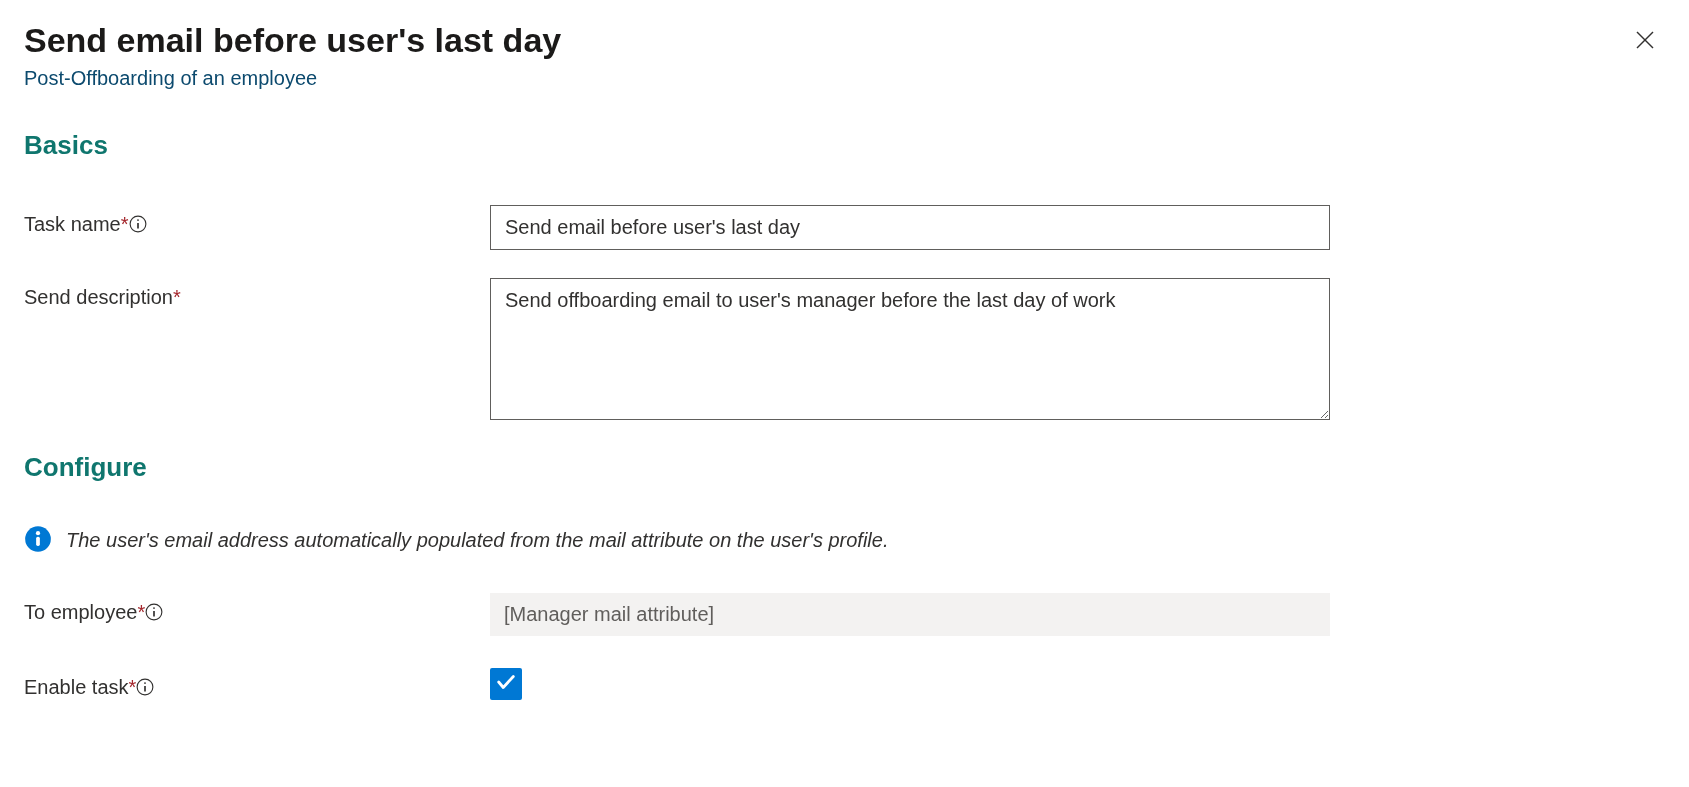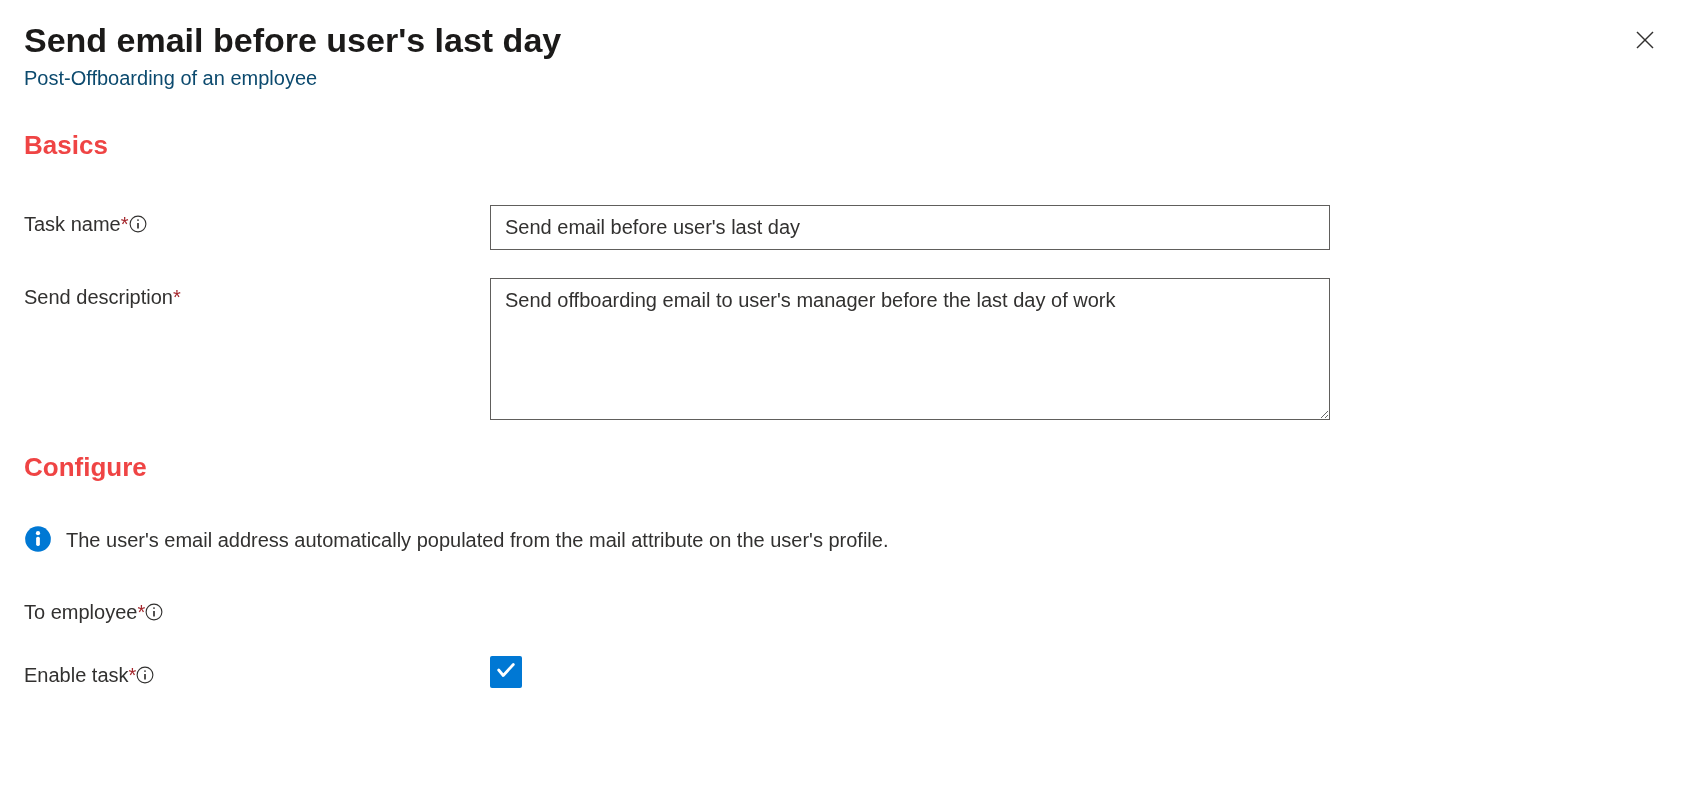--- a/index.html
+++ b/index.html
@@ -45,21 +45,21 @@
       align-items: center;
       justify-content: center;
     }
     .close-btn svg {
       width: 24px;
       height: 24px;
     }
     .section-heading {
       font-size: 26px;
       font-weight: 600;
-      color: #ef4444;
+      color: #0f766e;
       margin-bottom: 44px;
     }
     .form-row {
       display: flex;
       align-items: flex-start;
       margin-bottom: 28px;
     }
     .form-label {
       width: 466px;
       font-size: 20px;
@@ -103,20 +103,21 @@
       color: #323130;
       resize: vertical;
       outline: none;
     }
     .info-banner {
       display: flex;
       align-items: center;
       gap: 14px;
       margin-bottom: 36px;
       margin-top: 10px;
+      font-style: italic;
     }
     .info-banner-icon {
       width: 28px;
       height: 28px;
       flex-shrink: 0;
     }
     .info-banner-text {
       font-size: 20px;
       color: #323130;
     }
@@ -219,20 +220,23 @@
     <span>To employee</span>
     <span class="required">*</span>
     <span class="info-icon-wrapper">
       <svg class="info-icon" viewBox="0 0 16 16" fill="none" stroke="#323130" stroke-width="1">
         <circle cx="8" cy="8" r="7"></circle>
         <line x1="8" y1="7" x2="8" y2="12" stroke-width="1.5"></line>
         <circle cx="8" cy="4.5" r="0.8" fill="#323130" stroke="none"></circle>
       </svg>
     </span>
   </div>
+  <div class="field-wrap">
+    <div class="readonly-field">[Manager mail attribute]</div>
+  </div>
 </div>
 
 <div class="form-row enable-row">
   <div class="form-label">
     <span>Enable task</span>
     <span class="required">*</span>
     <span class="info-icon-wrapper">
       <svg class="info-icon" viewBox="0 0 16 16" fill="none" stroke="#323130" stroke-width="1">
         <circle cx="8" cy="8" r="7"></circle>
         <line x1="8" y1="7" x2="8" y2="12" stroke-width="1.5"></line>

